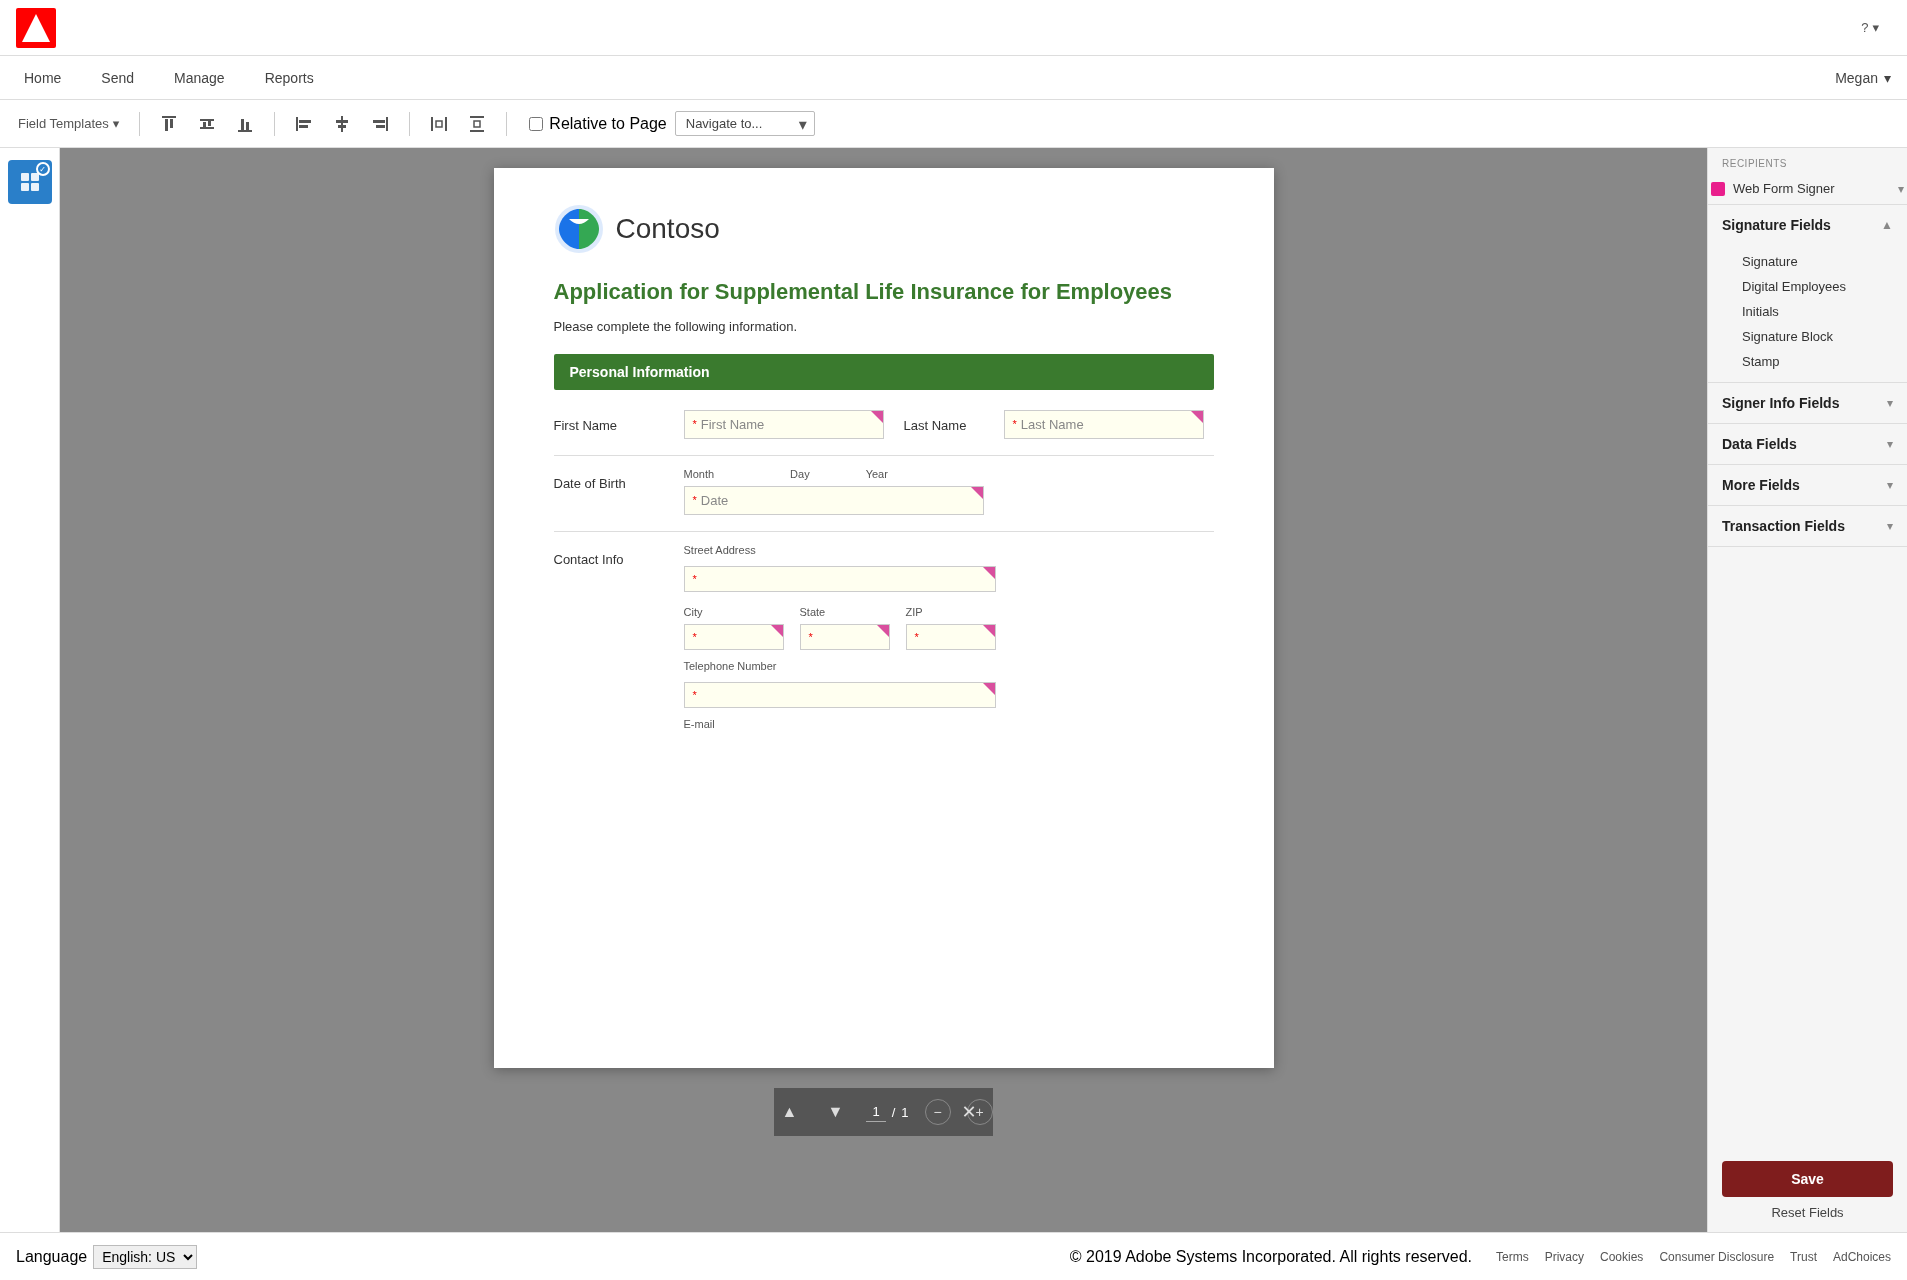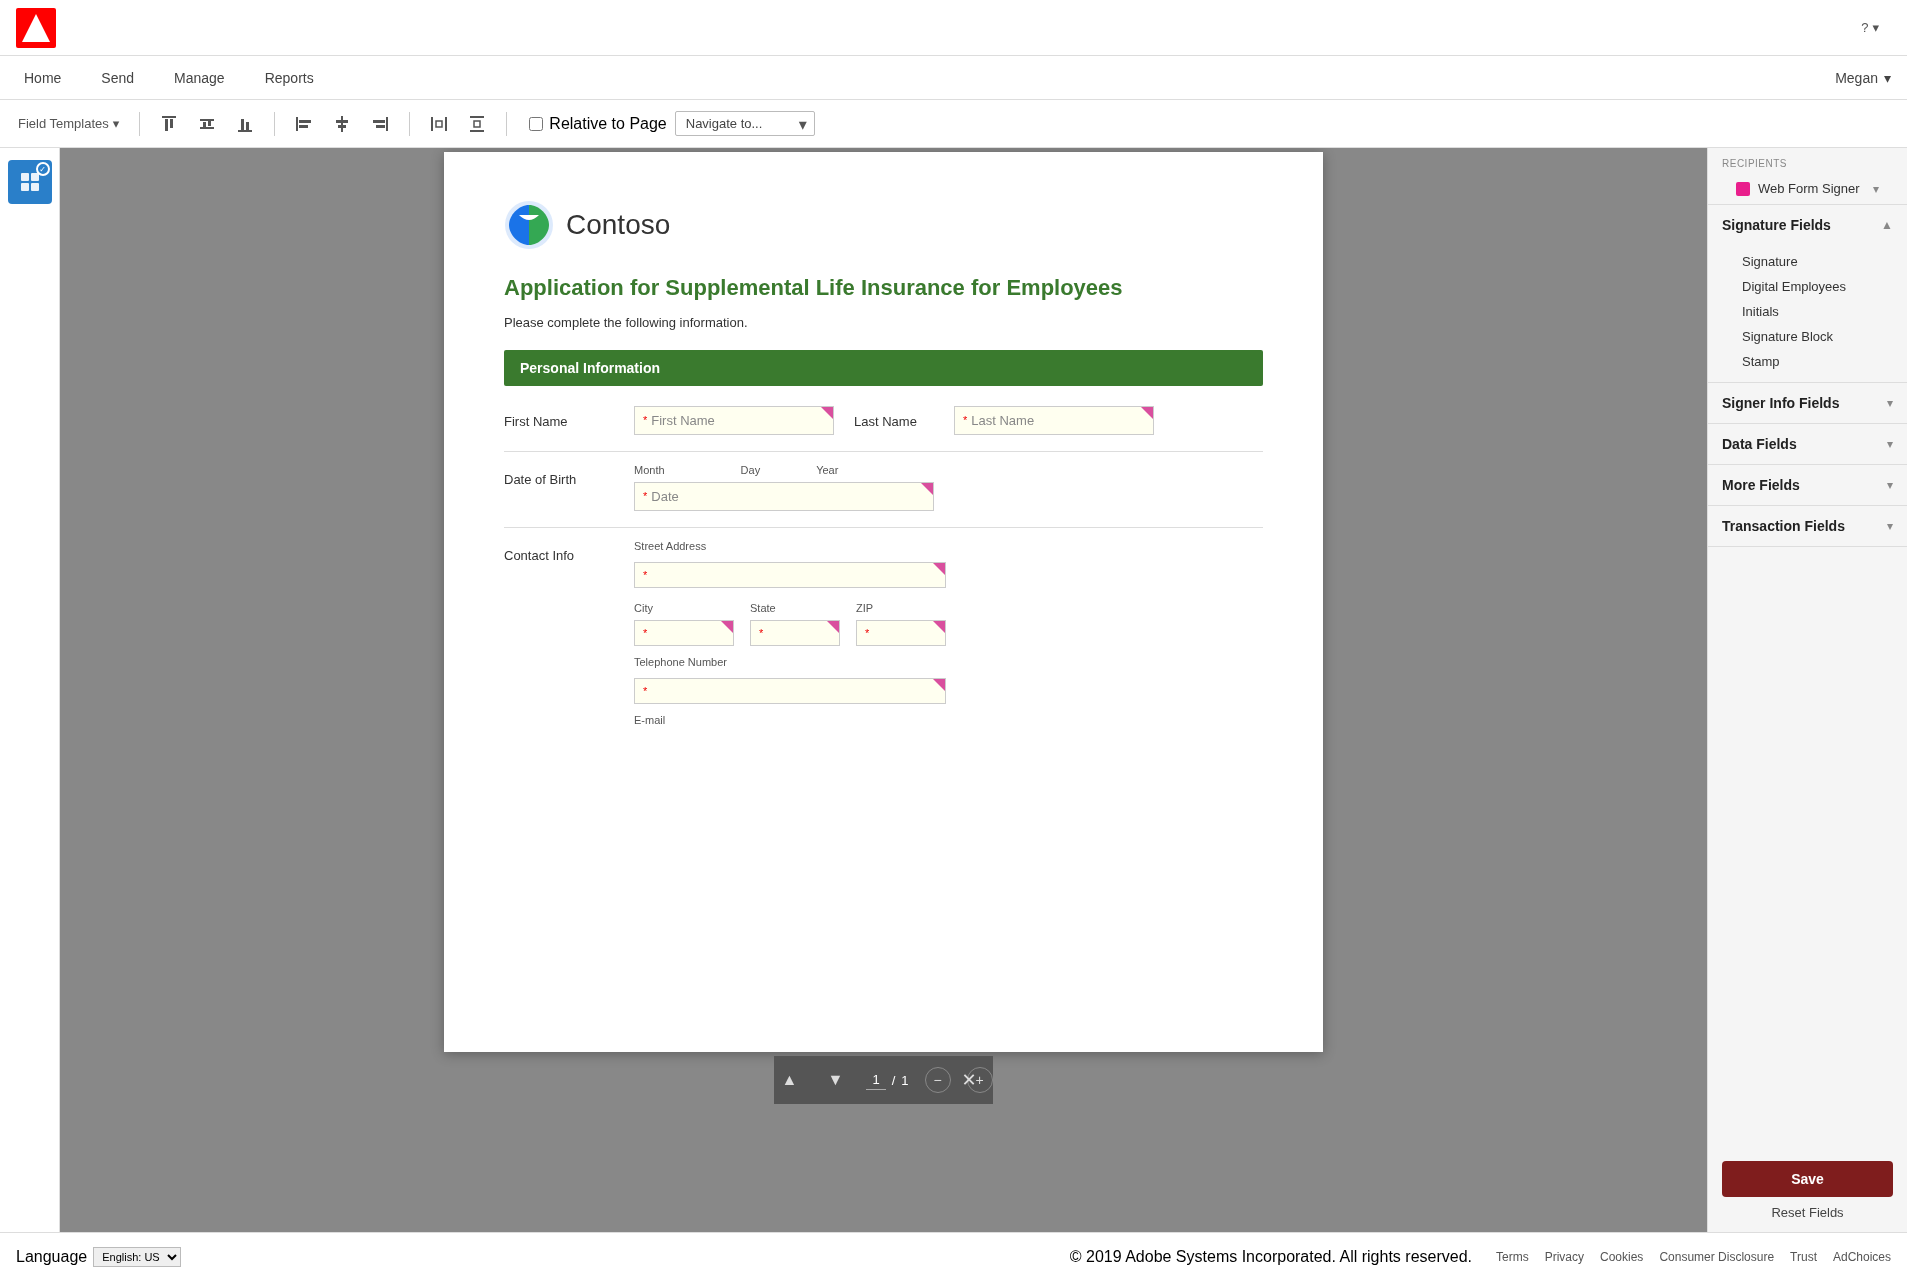--- a/index.html
+++ b/index.html
@@ -28,21 +28,21 @@
     
     .main-layout { display: flex; flex: 1; overflow: hidden; }
 
     
     .left-sidebar { width: 60px; background: #fff; border-right: 1px solid #ddd; display: flex; flex-direction: column; align-items: center; padding-top: 12px; }
     .left-icon-btn { width: 44px; height: 44px; background: #2a7fc9; border-radius: 4px; display: flex; align-items: center; justify-content: center; position: relative; cursor: pointer; }
     .left-icon-btn .check-badge { position: absolute; top: 2px; right: 2px; width: 14px; height: 14px; background: #2a7fc9; border-radius: 50%; border: 2px solid white; display: flex; align-items: center; justify-content: center; font-size: 8px; color: white; }
 
     
     .doc-area { flex: 1; background: #888; display: flex; flex-direction: column; align-items: center; overflow-y: auto; position: relative; }
-    .document-page { background: white; width: 879px; margin: 4px auto; padding: 48px 60px; box-shadow: 0 2px 12px rgba(0,0,0,0.3); min-height: 900px; }
+    .document-page { background: white; width: 780px; margin: 20px auto; padding: 36px 60px; box-shadow: 0 2px 12px rgba(0,0,0,0.3); min-height: 900px; }
 
     
     .contoso-logo { display: flex; align-items: center; gap: 12px; margin-bottom: 24px; }
     .contoso-icon { width: 50px; height: 50px; }
     .contoso-name { font-size: 28px; color: #333; font-weight: normal; }
     .doc-title { color: #3a7a2e; font-size: 22px; font-weight: bold; margin-bottom: 12px; line-height: 1.3; }
     .doc-subtitle { font-size: 13px; color: #333; margin-bottom: 20px; }
     .section-header { background: #3a7a2e; color: white; padding: 10px 16px; font-size: 14px; font-weight: bold; margin-bottom: 20px; border-radius: 2px; }
     .form-row { display: flex; align-items: flex-start; margin-bottom: 16px; gap: 20px; }
     .form-label { font-size: 13px; color: #333; min-width: 110px; padding-top: 8px; }
@@ -60,39 +60,39 @@
     .bottom-btn { background: transparent; border: none; color: #ddd; cursor: pointer; font-size: 16px; width: 30px; height: 30px; display: flex; align-items: center; justify-content: center; }
     .page-indicator { color: #fff; font-size: 13px; display: flex; align-items: center; gap: 6px; }
     .page-num { border-bottom: 1px solid #aaa; padding: 2px 6px; color: #fff; font-size: 13px; }
     .zoom-btn { background: transparent; border: 1px solid #888; color: #ddd; cursor: pointer; font-size: 14px; width: 26px; height: 26px; display: flex; align-items: center; justify-content: center; border-radius: 50%; }
     .close-bottom { position: absolute; right: 16px; color: #ddd; cursor: pointer; font-size: 18px; background: transparent; border: none; }
 
     
     .right-sidebar { width: 200px; background: #f5f5f5; border-left: 1px solid #ddd; display: flex; flex-direction: column; overflow-y: auto; }
     .sidebar-section { border-bottom: 1px solid #ddd; }
     .recipients-label { font-size: 10px; color: #888; padding: 10px 14px 4px; letter-spacing: 0.5px; text-transform: uppercase; }
-    .recipient-row { display: flex; align-items: center; gap: 8px; padding: 8px 28px; }
+    .recipient-row { display: flex; align-items: center; gap: 8px; padding: 8px 3px; }
     .recipient-color { width: 14px; height: 14px; border-radius: 2px; }
     .recipient-name { font-size: 13px; color: #333; flex: 1; }
     .recipient-chevron { color: #888; font-size: 12px; cursor: pointer; }
     .section-toggle { display: flex; align-items: center; justify-content: space-between; padding: 12px 14px; cursor: pointer; }
     .section-toggle-label { font-size: 14px; color: #222; font-weight: 600; }
     .section-chevron { color: #888; font-size: 12px; }
     .section-items { padding: 4px 0 8px 20px; }
     .field-item { font-size: 13px; color: #333; padding: 5px 14px; cursor: pointer; }
 
     
     .save-area { padding: 12px 14px; display: flex; flex-direction: column; gap: 8px; }
     .save-btn { background: #7f1d1d; color: white; border: none; padding: 10px; font-size: 14px; cursor: pointer; border-radius: 4px; width: 100%; font-weight: 600; }
     .reset-btn { background: transparent; border: none; color: #444; font-size: 13px; cursor: pointer; text-align: center; width: 100%; }
 
     
     .footer { background: #fff; border-top: 1px solid #ddd; height: 48px; display: flex; align-items: center; justify-content: space-between; padding: 0 16px; }
     .footer-lang { display: flex; align-items: center; gap: 6px; }
-    .footer-lang select { border: 1px solid #bbb; font-size: 11px; padding: 2px 4px; }
+    .footer-lang select { border: 1px solid #bbb; font-size: 14px; padding: 2px 4px; }
     .footer-links { display: flex; gap: 16px; font-size: 12px; color: #555; }
     .footer-links span { cursor: pointer; }
 
     
     .help-icon { display: flex; align-items: center; gap: 4px; margin-left: auto; margin-right: 12px; color: #555; font-size: 13px; cursor: pointer; }
 
     
     .toolbar-icon { width: 18px; height: 18px; fill: #555; }
   </style>
 </head>

